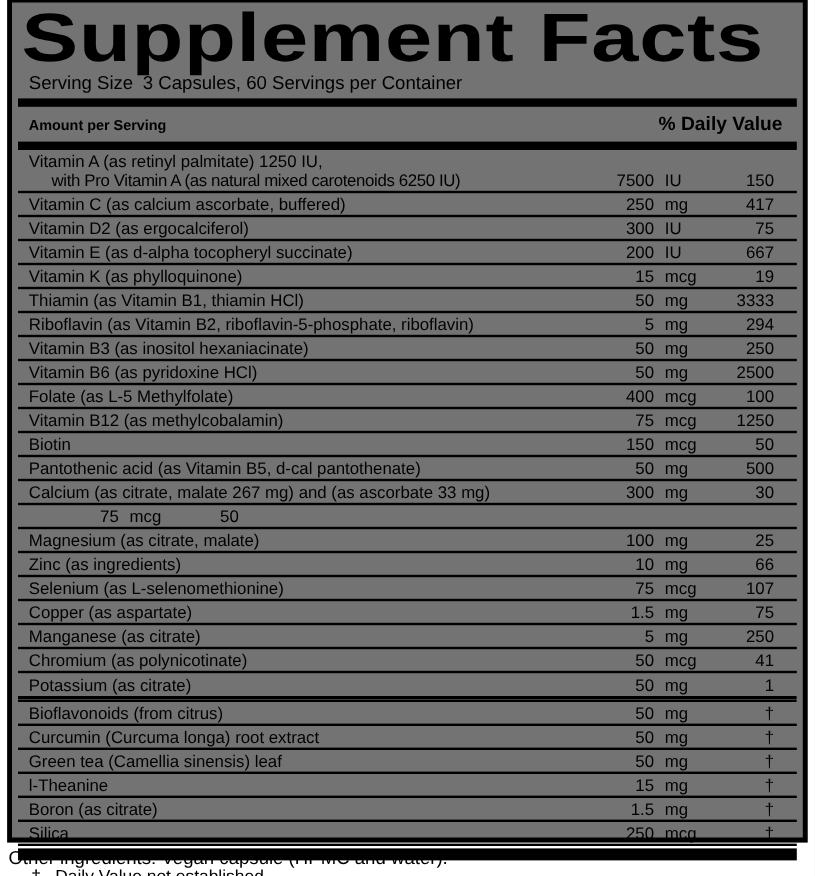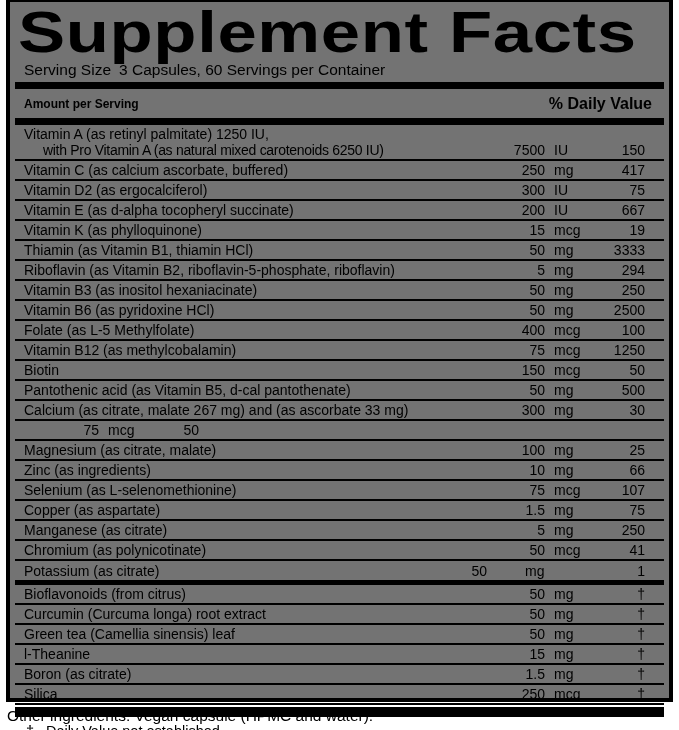--- a/index.html
+++ b/index.html
@@ -26,21 +26,21 @@
   .bar.bottom-bar { height:10px; margin-top:2px; }
 
   .colhead { display:flex; justify-content:space-between; align-items:center;
     padding:6px 12px 5px 9px; }
   .colhead .left { font-weight:bold; font-size:12px; }
   .colhead .right { font-weight:bold; font-size:16px; }
 
   .rows { width:100%; }
   .row { display:flex; align-items:flex-end; border-bottom:2px solid #000;
     min-height:19px; padding:1px 0 1px 9px; font-size:14px; line-height:16px; }
-  .row.no-border { border-bottom:none;gap:29px; }
+  .row.no-border { border-bottom:none; }
   .name { flex:1; }
   .name-line2 { margin-left:19px; letter-spacing:-0.3px; }
   .amt { width:75px; text-align:right; white-space:nowrap; }
   .unit { width:58px; padding-left:9px; white-space:nowrap; }
   .dv { width:61px; text-align:right; padding-right:19px; white-space:nowrap; }
 
   .section-divider { height:2px; background:#fff;
     border-top:3px solid #000; border-bottom:2px solid #000; }
 
   .footnote { display:flex; align-items:flex-start; padding:5px 0 0 11px;

